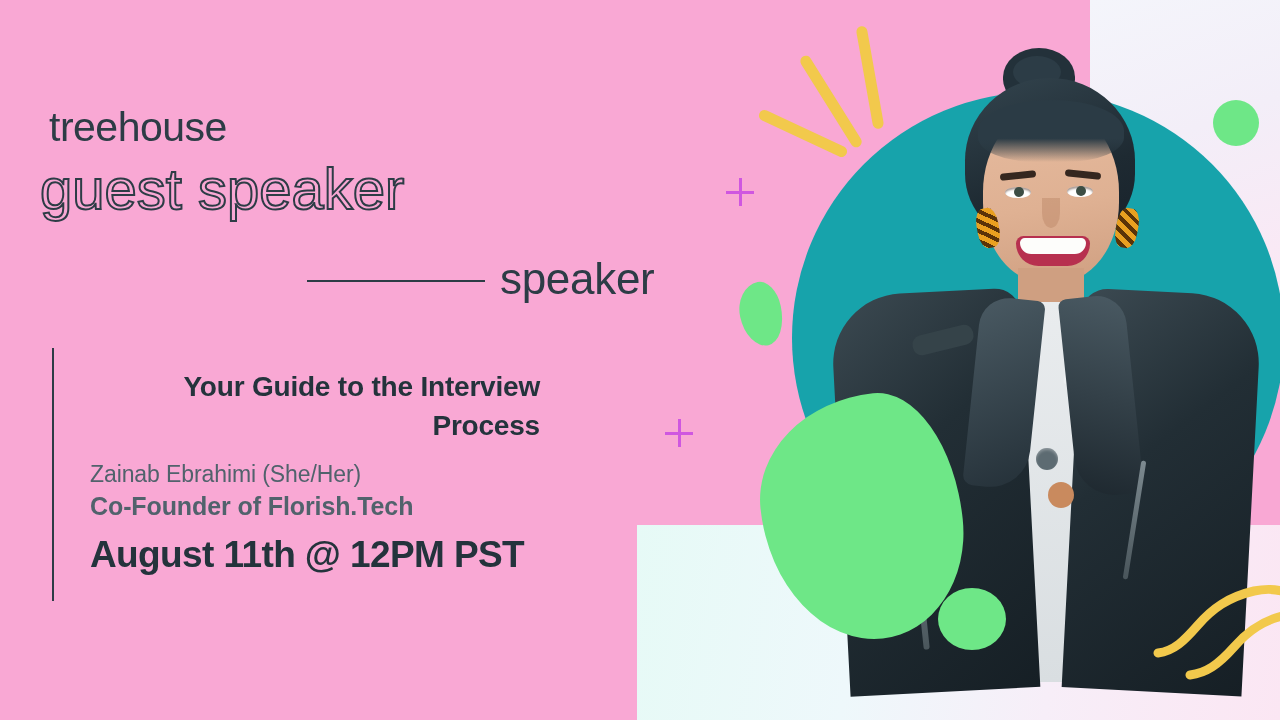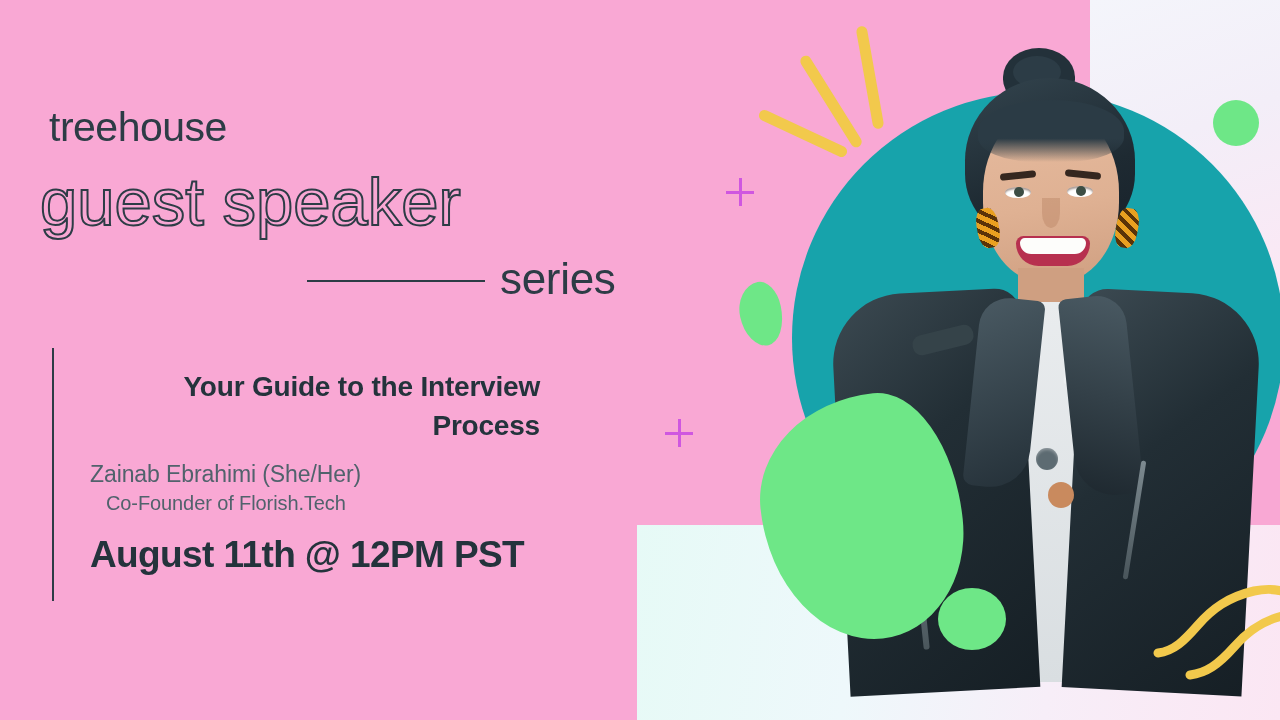--- a/index.html
+++ b/index.html
@@ -193,26 +193,25 @@
   #text-col { position:absolute; left:0; top:0; width:660px; height:720px; }
 
   .brand-wordmark {
     position:absolute; left:49px; top:104px;
     font-size:41px; font-weight:400; letter-spacing:-0.5px;
     color:#2d3c46;
   }
 
   .headline-outline {
     position:absolute; left:40px; top:160px;
-    font-size:67px; font-weight:400; letter-spacing:0px;
+    font-size:58px; font-weight:400; letter-spacing:0px;
     color:transparent;
     -webkit-text-stroke:2px #2d3c46;
     text-shadow:none;
     line-height:1;
-    margin-top:8px;
   }
 
   #series-divider {
     position:absolute; left:307px; top:280px; width:178px; height:2px;
     background:#2d3c46;
   }
   .series-word {
     position:absolute; left:500px; top:254px;
     font-size:44px; font-weight:400; color:#2d3c46; letter-spacing:-0.3px;
   }
@@ -226,21 +225,21 @@
     position:absolute; left:90px; top:368px; width:450px;
     font-size:28px; font-weight:700; line-height:1.38;
     color:#24333c; letter-spacing:-0.2px;text-align:right;
   }
   .speaker-name {
     position:absolute; left:90px; top:461px;
     font-size:23px; font-weight:400; color:#51626c; letter-spacing:-0.1px;text-align:right;
   }
   .speaker-role {
     position:absolute; left:90px; top:492px;
-    font-size:20px; font-weight:400; color:#51626c; letter-spacing:-0.1px;margin-left:16px;
+    font-size:25px; font-weight:700; color:#51626c; letter-spacing:-0.1px;
   }
   .event-datetime {
     position:absolute; left:90px; top:534px;
     font-size:37px; font-weight:700; color:#24333c; letter-spacing:-0.6px;
   }
 </style>
 </head>
 <body>
 
 <div id="slide">
@@ -310,21 +309,21 @@
   </div>
 
   <div id="text-col">
 
     <div class="brand-wordmark">treehouse</div>
 
     <div class="headline-outline">guest speaker</div>
 
     <div id="series-divider"></div>
 
-    <div class="series-word">series</div>
+    <div class="series-word">speaker</div>
 
     <div id="left-rule"></div>
 
     <div class="talk-title">Your Guide to the Interview Process</div>
 
     <div class="speaker-name">Zainab Ebrahimi (She/Her)</div>
 
     <div class="speaker-role">Co-Founder of Florish.Tech</div>
 
     <div class="event-datetime">August 11th @ 12PM PST</div>

